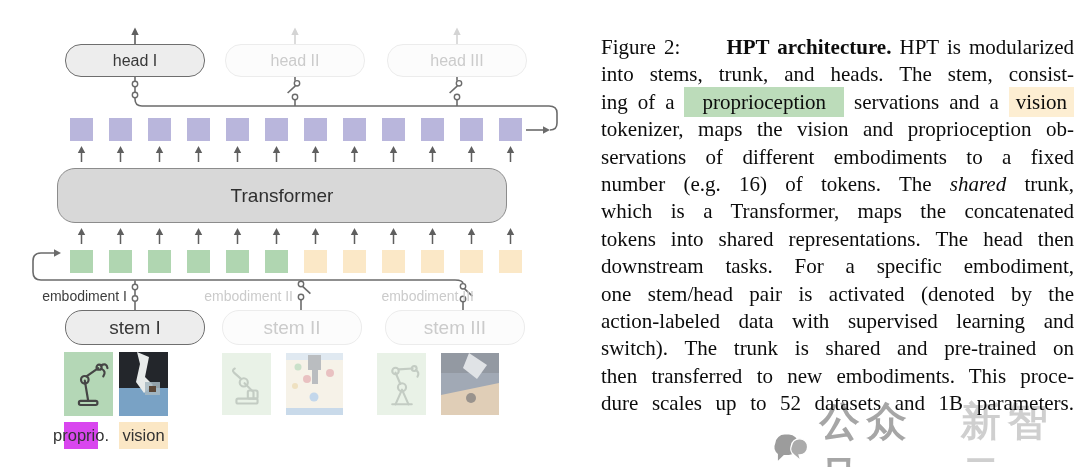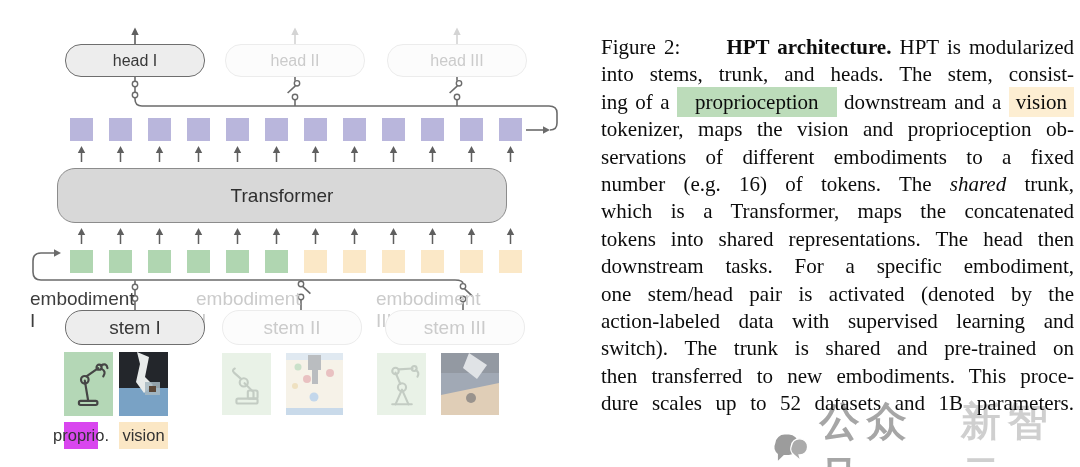--- a/index.html
+++ b/index.html
@@ -11,21 +11,21 @@
        border-radius:16px;box-sizing:border-box;}
   .pill{width:140px;height:33px;font-size:16px;}
   .pill.active{background:#ededed;border:1.7px solid #6e6e6e;color:#383838;}
   .pill.faded{background:#fcfcfc;border:1.5px solid #ececec;color:#cbcbcb;}
   .stempill{width:140px;height:35px;font-size:19px;border-radius:17px;}
   .trunk{left:57px;top:168px;width:450px;height:55px;background:#d8d8d8;
          border:1.7px solid #8c8c8c;border-radius:18px;font-size:19px;color:#2f2f2f;}
   .tokrow{position:absolute;left:70px;display:flex;gap:16px;}
   .token{width:23px;height:23px;}
   .arrowrow{position:absolute;left:70px;display:flex;gap:16px;height:17px;}
-  .emb{position:absolute;font-size:19px;}
+  .emb{position:absolute;font-size:14px;text-align:right;}
   .emb.active{color:#3d3d3d;}
   .emb.faded{color:#cbcbcb;}
   .sq{position:absolute;display:flex;align-items:center;justify-content:center;}
   .modlabel{position:absolute;display:flex;align-items:center;justify-content:center;
             font-size:16.5px;color:#333;}
   .caption{position:absolute;left:601px;top:34px;width:473px;z-index:2;
            font-family:"Liberation Serif",serif;font-size:21px;line-height:27.4px;color:#0c0c0c;}
   .cap-line{text-align:justify;text-align-last:justify;height:27.4px;overflow:visible;white-space:nowrap;}
   .cap-line .b{font-weight:bold;margin-left:38px;}
   .cap-line .i{font-style:italic;}
@@ -344,21 +344,21 @@
       <span>proprio.</span>
     </div>
     <div class="modlabel" style="left:119px;top:422px;width:49px;height:27px;background:#fbe7c5">
       <span>vision</span>
     </div>
   </div>
 
   <div class="caption">
       <div class="cap-line"><span>Figure 2: </span><span class="b">HPT architecture.</span><span> HPT is modularized</span></div>
       <div class="cap-line"><span>into stems, trunk, and heads. The stem, consist-</span></div>
-      <div class="cap-line"><span>ing of a </span><span class="hl-green">proprioception</span><span> downstream and a </span><span class="hl-orange">vision</span></div>
+      <div class="cap-line"><span>ing of a </span><span class="hl-green">proprioception</span><span> servations and a </span><span class="hl-orange">vision</span></div>
       <div class="cap-line"><span>tokenizer, maps the vision and proprioception ob-</span></div>
       <div class="cap-line"><span>servations of different embodiments to a fixed</span></div>
       <div class="cap-line"><span>number (e.g. 16) of tokens. The </span><span class="i">shared</span><span> trunk,</span></div>
       <div class="cap-line"><span>which is a Transformer, maps the concatenated</span></div>
       <div class="cap-line"><span>tokens into shared representations. The head then</span></div>
       <div class="cap-line"><span>downstream tasks. For a specific embodiment,</span></div>
       <div class="cap-line"><span>one stem/head pair is activated (denoted by the</span></div>
       <div class="cap-line"><span>action-labeled data with supervised learning and</span></div>
       <div class="cap-line"><span>switch). The trunk is shared and pre-trained on</span></div>
       <div class="cap-line"><span>then transferred to new embodiments. This proce-</span></div>

